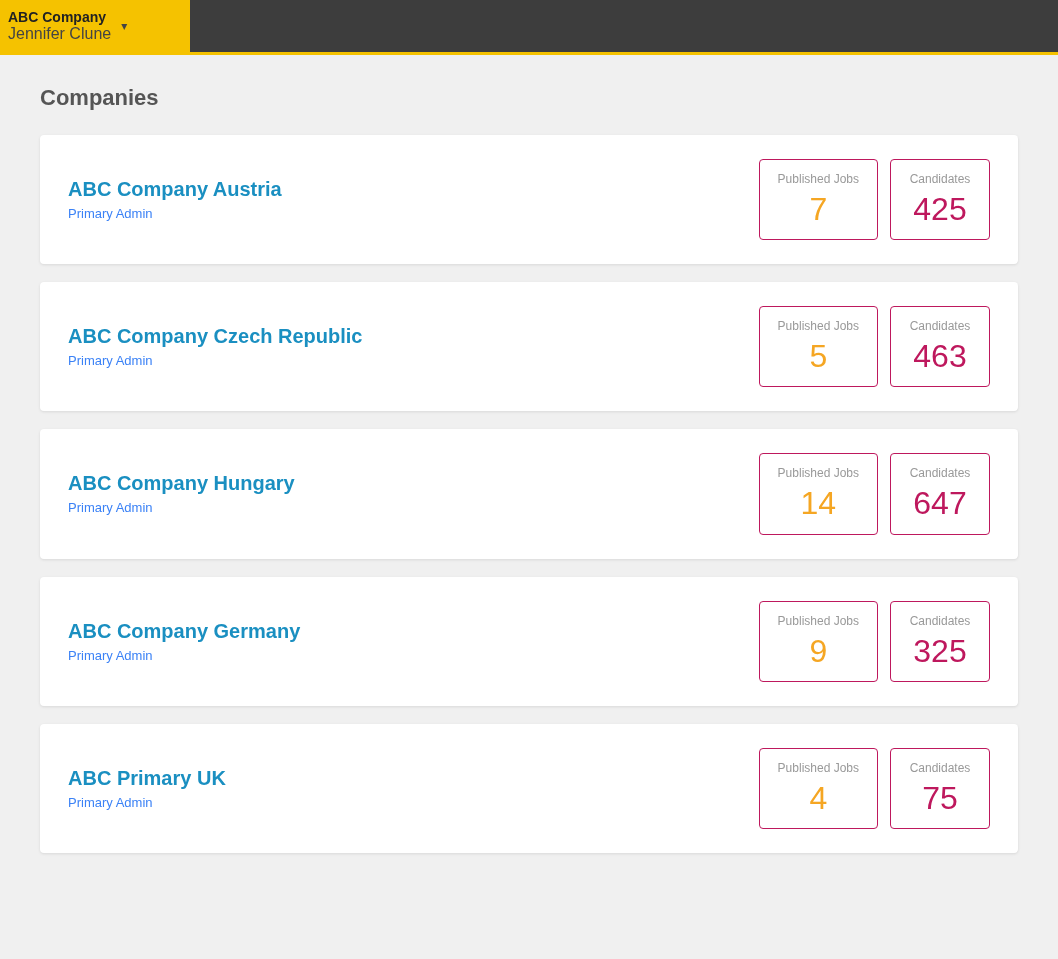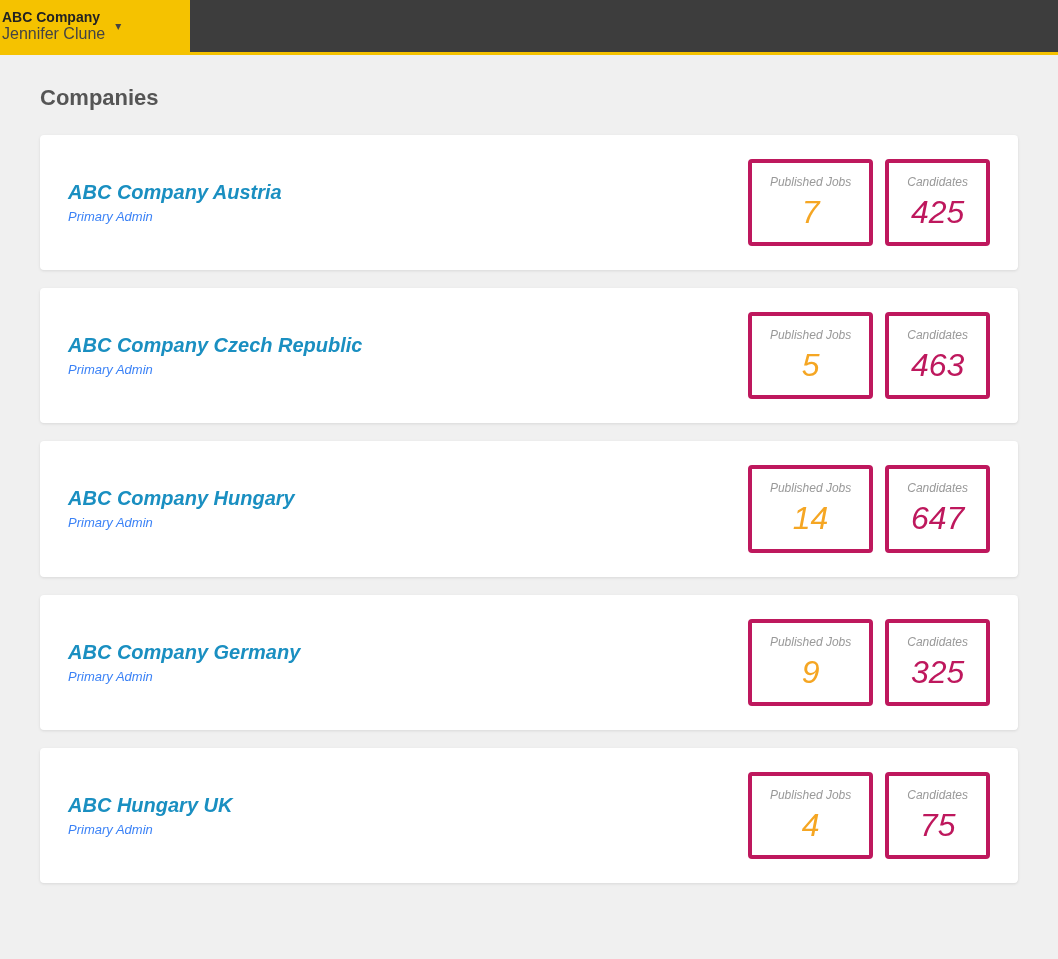--- a/index.html
+++ b/index.html
@@ -21,21 +21,21 @@
       height: 55px;
       display: flex;
       align-items: stretch;
       border-bottom: 3px solid #f5c200;
     }
 
     .header-company-block {
       background-color: #f5c200;
       display: flex;
       align-items: center;
-      padding: 0 2px;
+      padding: 0 8px;
       min-width: 190px;
       cursor: pointer;
     }
 
     .header-company-text {
       display: flex;
       flex-direction: column;
     }
 
     .header-company-name {
@@ -70,21 +70,20 @@
     
     .company-card {
       background: #fff;
       border-radius: 4px;
       box-shadow: 0 1px 3px rgba(0,0,0,0.1);
       margin-bottom: 18px;
       padding: 24px 28px;
       display: flex;
       align-items: center;
       justify-content: space-between;
-      font-style: italic;
     }
 
     .company-info {
       display: flex;
       flex-direction: column;
     }
 
     .company-name {
       font-size: 20px;
       color: #1a8fc1;
@@ -98,21 +97,21 @@
       font-size: 13px;
       color: #3b82f6;
     }
 
     .stats-container {
       display: flex;
       gap: 12px;
     }
 
     .stat-box {
-      border: 4px solid #be185d;
+      border: 1px solid #be185d;
       border-radius: 4px;
       padding: 12px 18px;
       text-align: center;
       min-width: 100px;
     }
 
     .stat-label {
       font-size: 12px;
       color: #999;
       margin-bottom: 6px;
@@ -210,21 +209,21 @@
           <div class="stat-value-jobs">9</div>
         </div>
         <div class="stat-box">
           <div class="stat-label">Candidates</div>
           <div class="stat-value-candidates">325</div>
         </div>
       </div>
     </div>
       <div class="company-card">
       <div class="company-info">
-        <a class="company-name">ABC Hungary UK</a>
+        <a class="company-name">ABC Primary UK</a>
         <span class="company-role">Primary Admin</span>
       </div>
       <div class="stats-container">
         <div class="stat-box">
           <div class="stat-label">Published Jobs</div>
           <div class="stat-value-jobs">4</div>
         </div>
         <div class="stat-box">
           <div class="stat-label">Candidates</div>
           <div class="stat-value-candidates">75</div>

